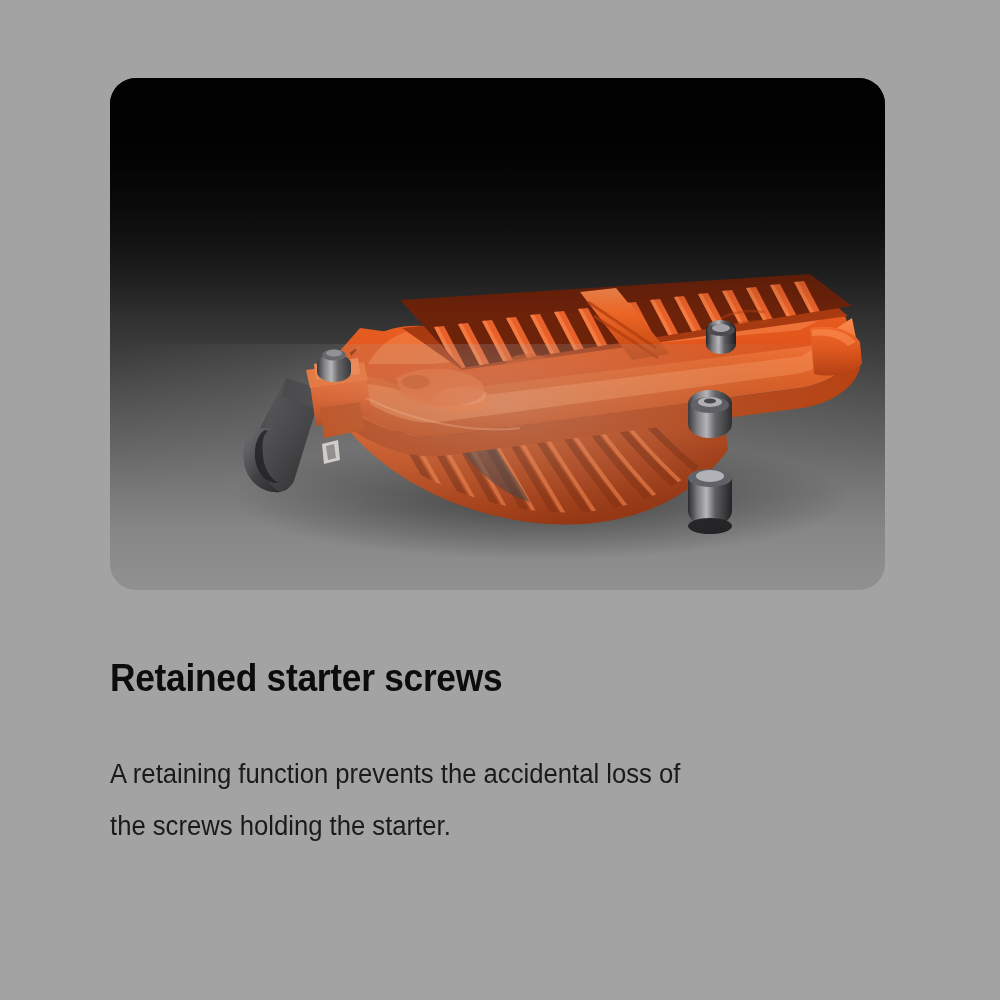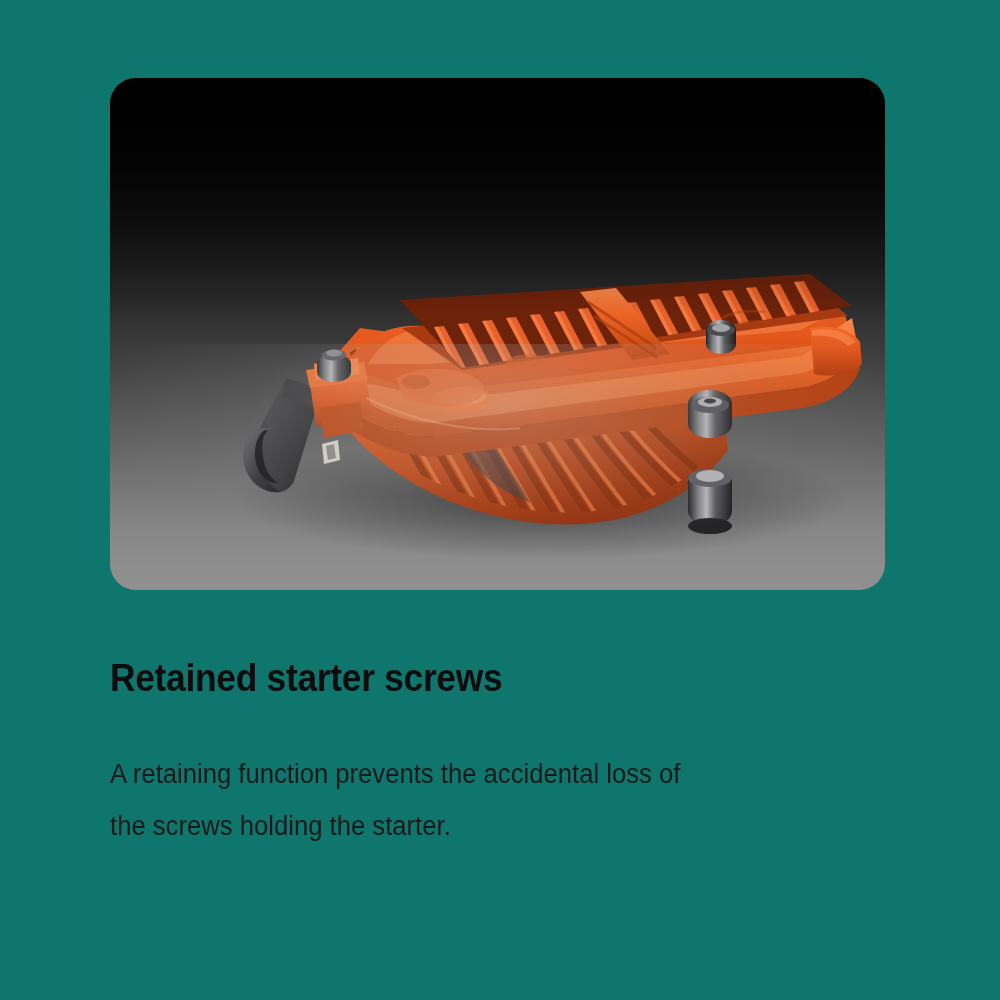--- a/index.html
+++ b/index.html
@@ -14,21 +14,21 @@
     -webkit-font-smoothing: antialiased;
     overflow: hidden;
   }
 
   .feature-card {
     position: absolute;
     left: 0;
     top: 0;
     width: 1000px;
     height: 1000px;
-    background: #0f766e;
+    background: #a3a3a3;
   }
 
   
   .media-frame {
     position: absolute;
     left: 110px;
     top: 78px;
     width: 775px;
     height: 512px;
     border-radius: 26px;

